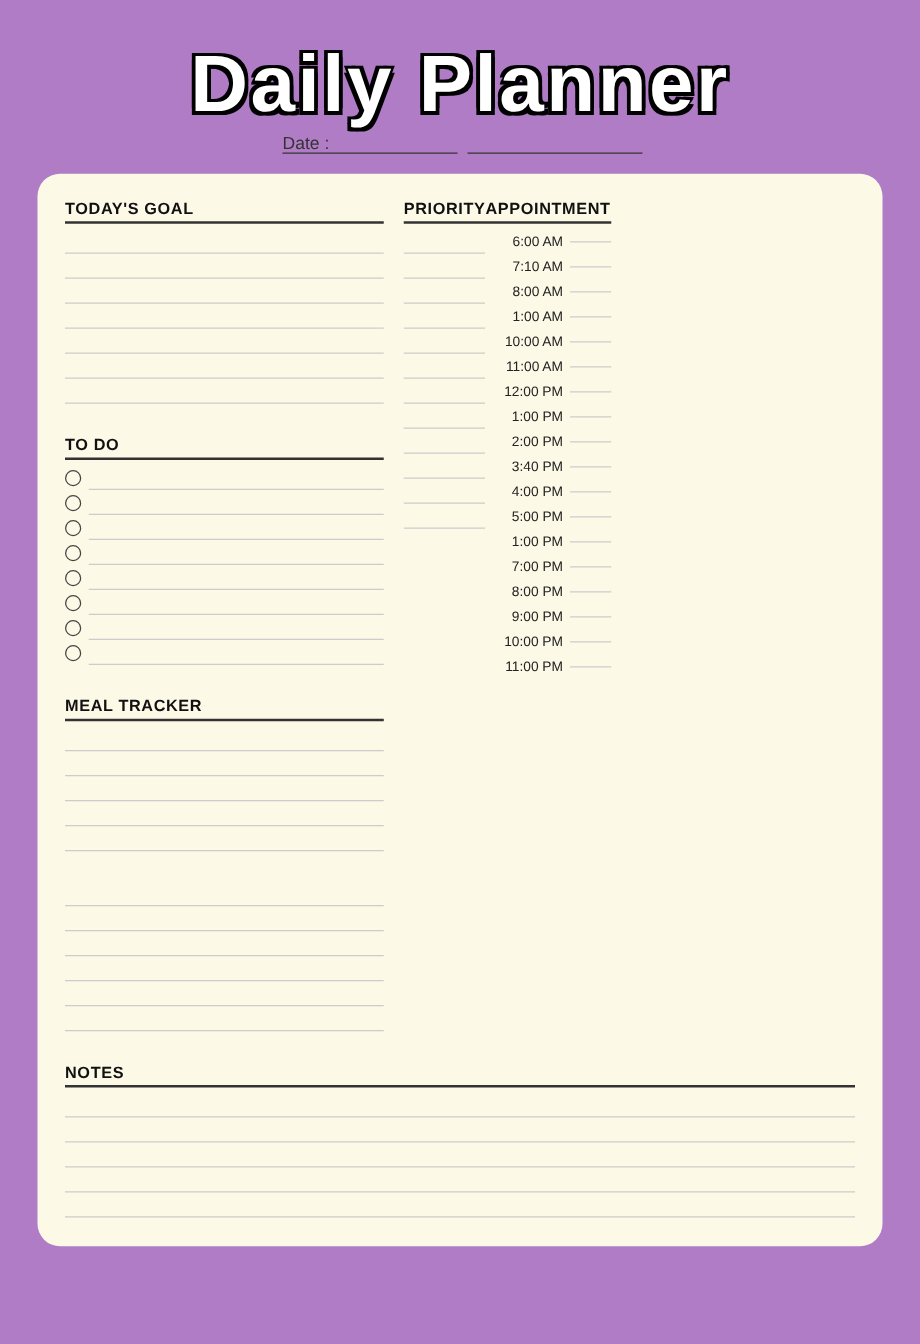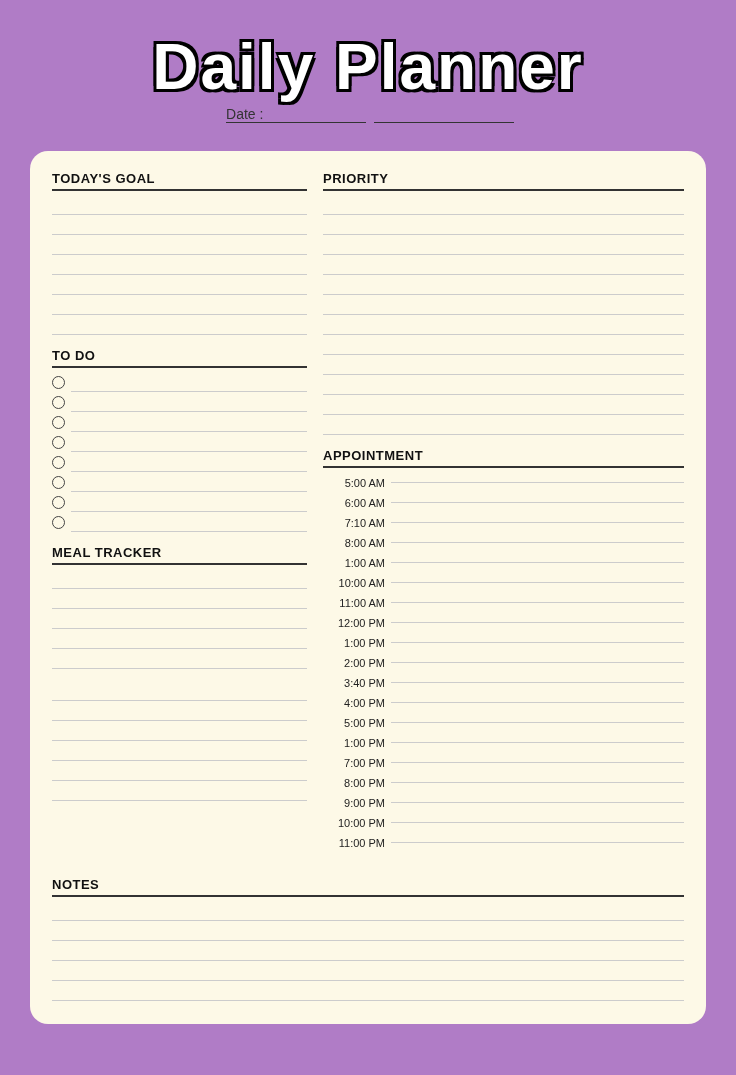--- a/index.html
+++ b/index.html
@@ -19,21 +19,21 @@
       color: white;
       text-shadow: -3px -3px 0 #000, 3px -3px 0 #000, -3px 3px 0 #000, 3px 3px 0 #000;
       font-family: Arial Black, Arial, sans-serif;
       letter-spacing: 2px;
       margin-bottom: 2px;
       margin-top: 10px;
     }
     .date-line {
       font-size: 14px;
       color: #333;
-      margin-bottom: 28px;
+      margin-bottom: 16px;
     }
     .date-line span {
       border-bottom: 1.5px solid #333;
       display: inline-block;
       width: 140px;
       margin-left: 4px;
     }
     .planner-card {
       background-color: #fdf9e7;
       border-radius: 18px;
@@ -45,26 +45,26 @@
     .two-col {
       display: flex;
       gap: 16px;
       width: 100%;
     }
     .left-col {
       width: 255px;
       flex-shrink: 0;
       display: flex;
       flex-direction: column;
-      gap: 0;
+      gap: 12px;
     }
     .right-col {
       flex: 1;
       display: flex;
-      flex-direction: column;
+      flex-direction: row;
     }
     .section-header {
       font-size: 13px;
       font-weight: bold;
       color: #111;
       border-bottom: 2px solid #333;
       padding-bottom: 3px;
       margin-bottom: 5px;
       letter-spacing: 0.5px;
     }
@@ -217,24 +217,20 @@
         <div class="line-row"></div>
         <div class="line-row"></div>
         <div class="line-row"></div>
         <div class="line-row"></div>
         <div class="line-row"></div>
       </div>
 
       <div class="section-block">
         <div class="section-header">APPOINTMENT</div>
         <div class="appt-row">
-          <div class="appt-time">5:00 AM</div>
-          <div class="appt-line"></div>
-        </div>
-        <div class="appt-row">
           <div class="appt-time">6:00 AM</div>
           <div class="appt-line"></div>
         </div>
         <div class="appt-row">
           <div class="appt-time">7:10 AM</div>
           <div class="appt-line"></div>
         </div>
         <div class="appt-row">
           <div class="appt-time">8:00 AM</div>
           <div class="appt-line"></div>

